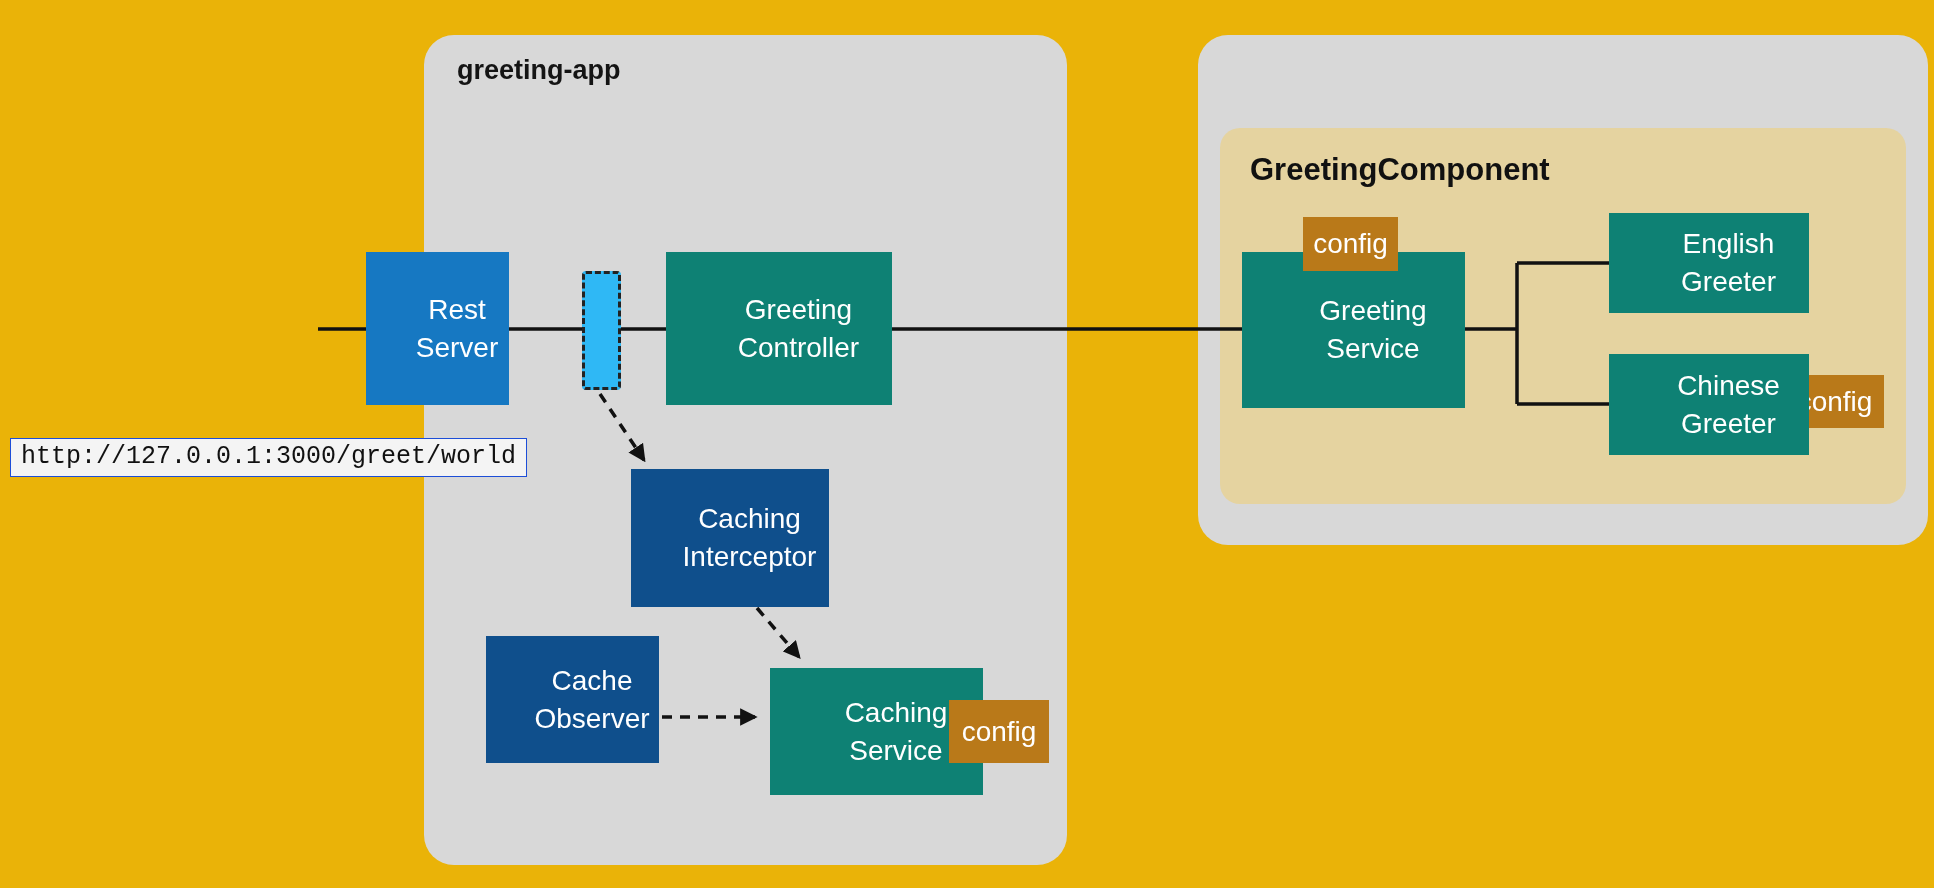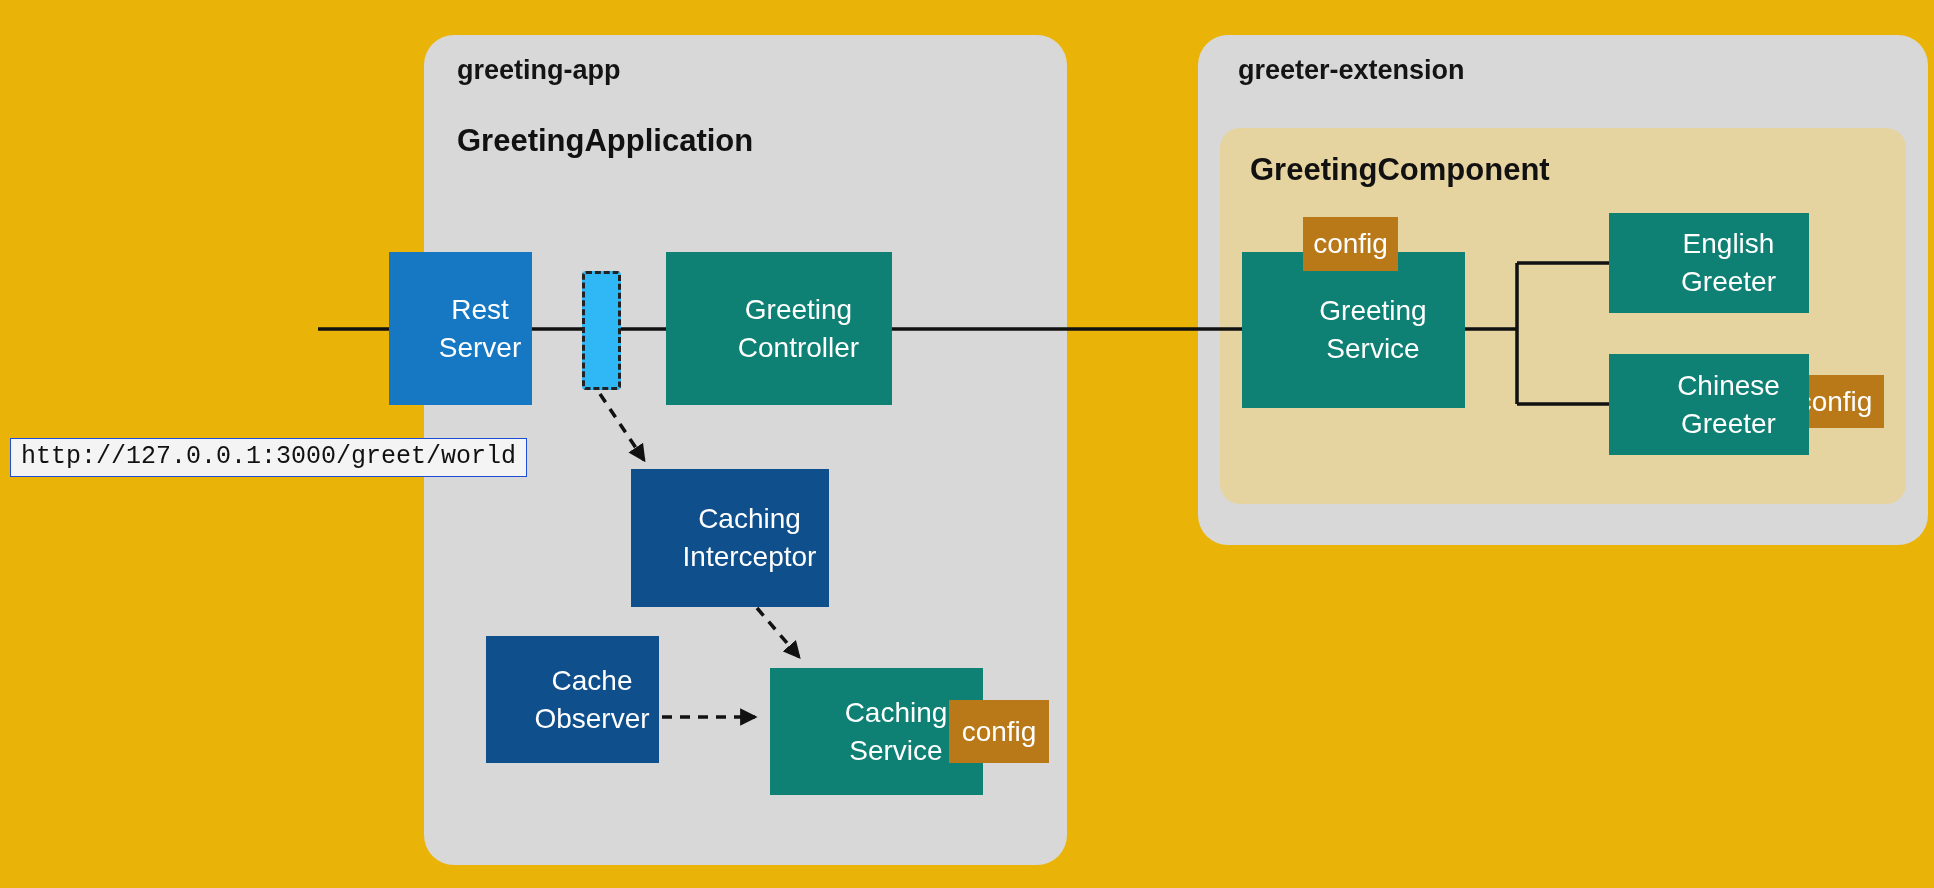--- a/index.html
+++ b/index.html
@@ -60,21 +60,21 @@
     align-items:center;
     justify-content:center;
     text-align:center;
     color:#ffffff;
     font-size:28px;
     line-height:1.35;
     white-space:pre-line;
     padding-left:39px;
   }
   #api   { left:157px;  top:228px; width:162px; height:196px; background:var(--magenta, #A31E69); }
-  #rest  { left:389px;  top:252px; width:143px; height:153px; background:var(--blue, #1678C2); }
+  #rest  { left:366px;  top:252px; width:143px; height:153px; background:var(--blue, #1678C2); }
   #gctrl { left:666px;  top:252px; width:226px; height:153px; background:var(--teal, #0E8174); }
   #cint  { left:631px;  top:469px; width:198px; height:138px; background:var(--navy, #0F4F8C); }
   #cobs  { left:486px;  top:636px; width:173px; height:127px; background:var(--navy, #0F4F8C); }
   #csvc  { left:770px;  top:668px; width:213px; height:127px; background:var(--teal, #0E8174); }
   #gsvc  { left:1242px; top:252px; width:223px; height:156px; background:var(--teal, #0E8174); }
   #eng   { left:1609px; top:213px; width:200px; height:100px; background:var(--teal, #0E8174); }
   #chi   { left:1609px; top:354px; width:200px; height:101px; background:var(--teal, #0E8174); }
 
   
   #ipoint {
@@ -115,25 +115,23 @@
     white-space:nowrap;
   }
 </style>
 </head>
 <body>
 
 <div class="canvas">
 
   <div class="container-box" id="gapp">
     <div class="ctitle">greeting-app</div>
-    <div class="csub">GreetingApplication</div>
   </div>
 
   <div class="container-box" id="gext">
-    <div class="ctitle">greeter-extension</div>
     <div id="gcomp">
       <div class="comp-title">GreetingComponent</div>
     </div>
   </div>
 
   <svg class="wires" width="1934" height="888" viewBox="0 0 1934 888">
     <defs>
       <marker id="arrow" viewBox="0 0 10 10" refX="8.5" refY="5" markerWidth="5" markerHeight="5" orient="auto-start-reverse">
         <path class="arrow-head" d="M 0 0 L 10 5 L 0 10 z"></path>
       </marker>

